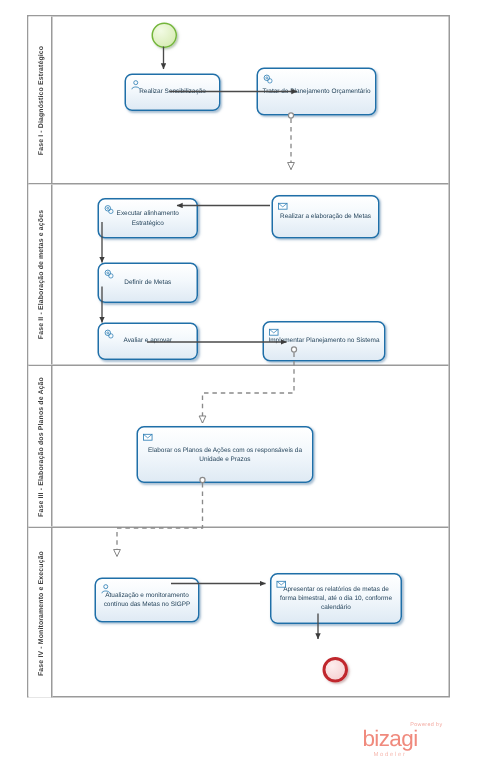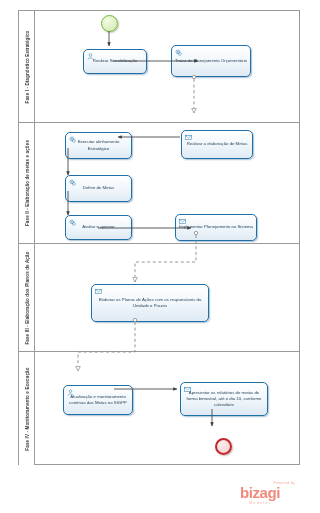--- a/index.html
+++ b/index.html
@@ -137,21 +137,21 @@
   }
   .logo-powered {
     font-size: 3.6px;
     color: #f3a9a0;
     letter-spacing: 0.25px;
     text-align: right;
     padding-right: 2px;
   }
   .logo-name {
     font-size: 15px;
-    font-weight: bold;
+    font-weight: normal;
     color: #f08a7d;
     letter-spacing: -0.4px;
     line-height: 1;
   }
   .logo-sub {
     font-size: 4px;
     color: #f6b9b0;
     letter-spacing: 1.1px;
     text-align: center;
   }

